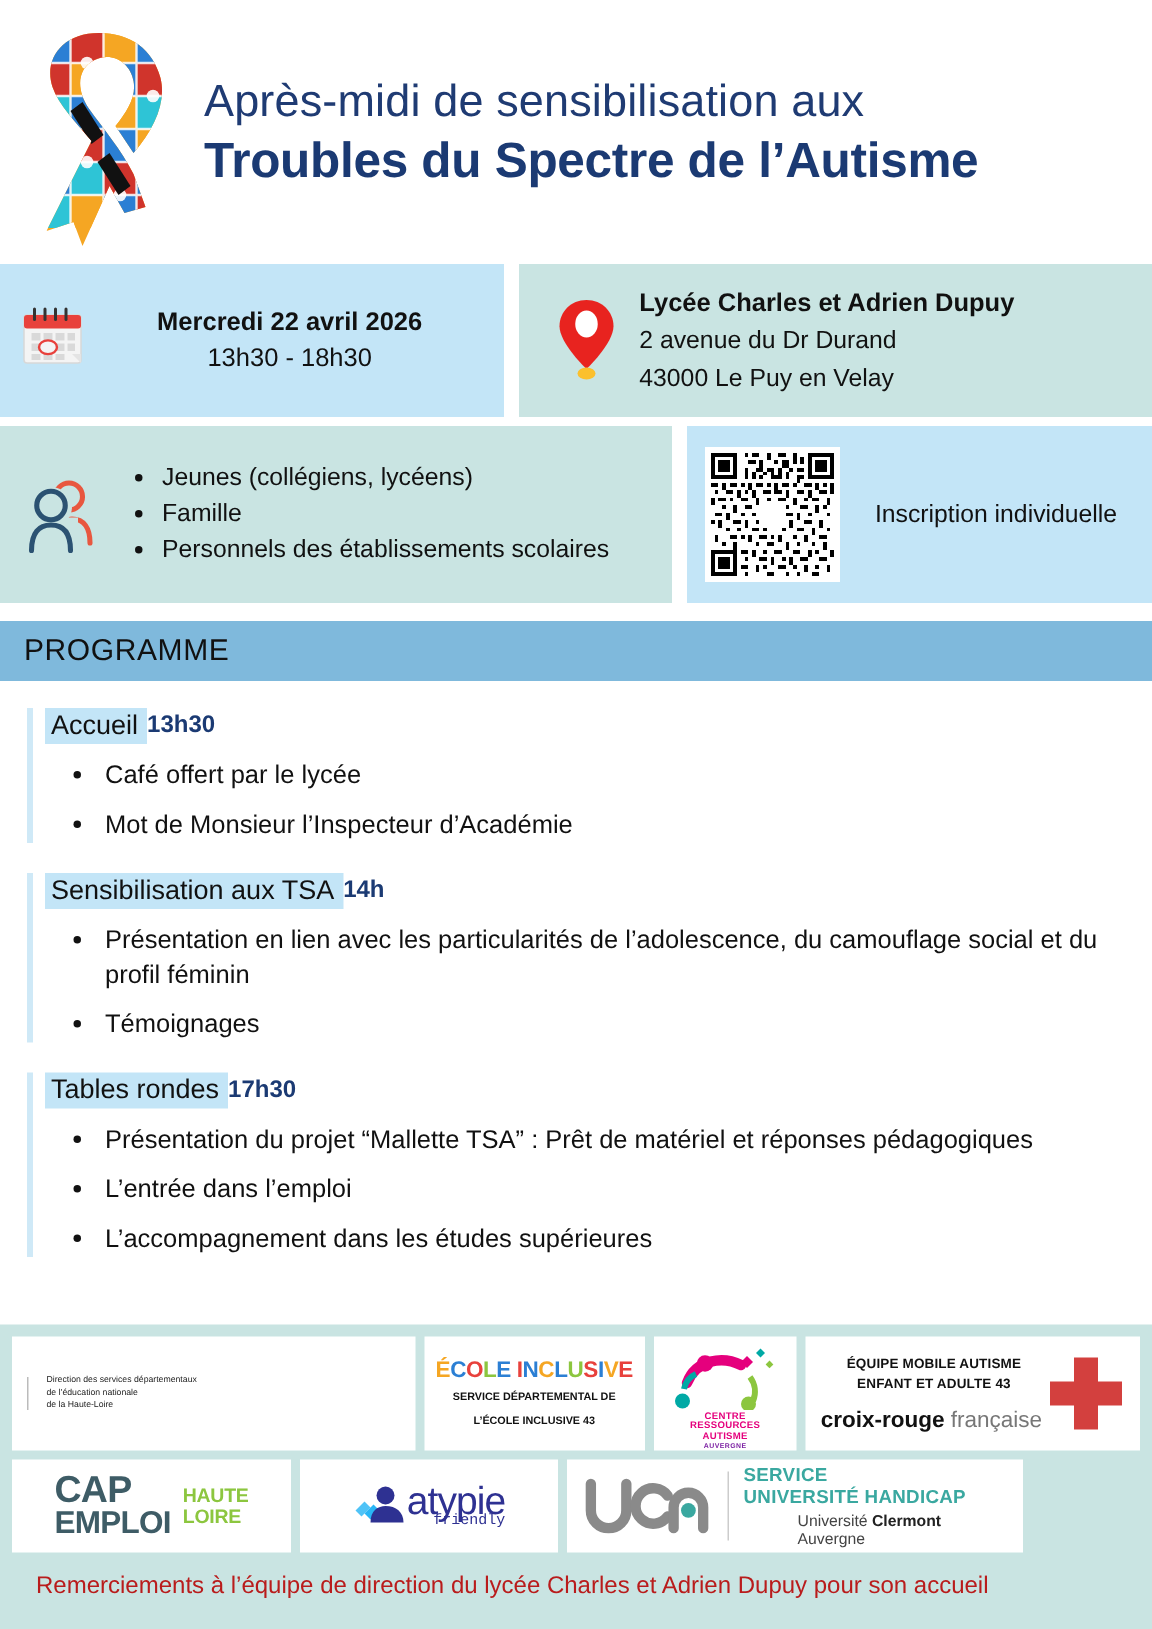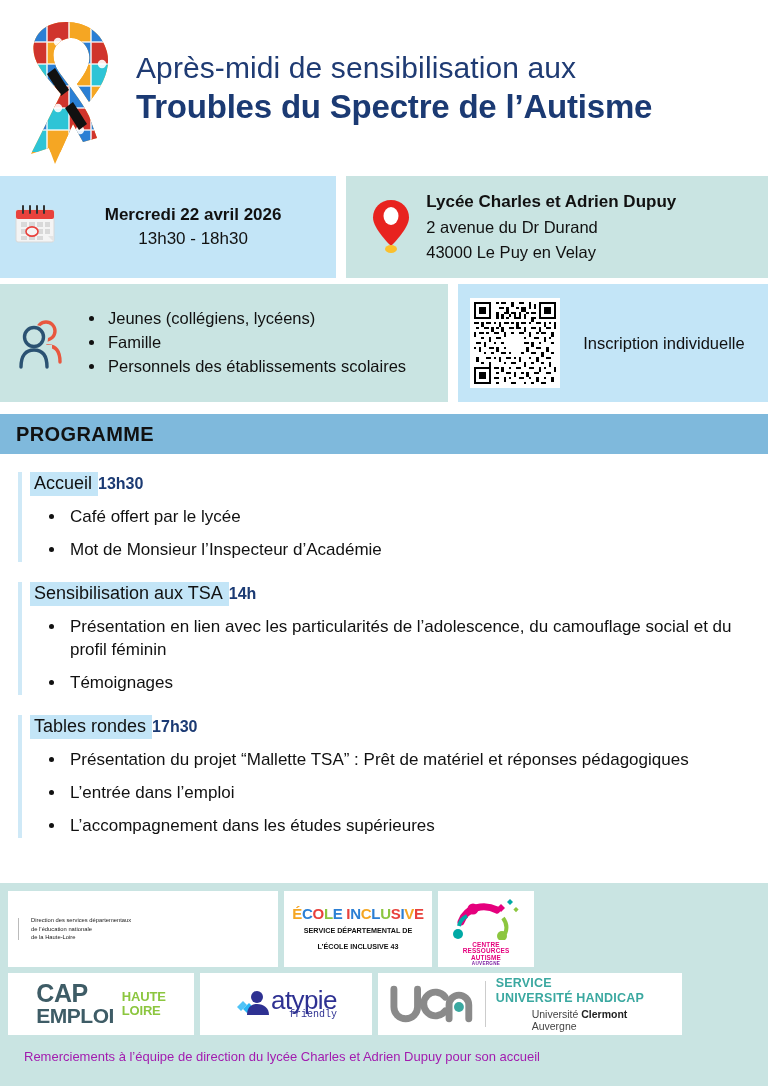--- a/index.html
+++ b/index.html
@@ -50,21 +50,21 @@
 
   .qr-box { width: 344px; height: 118px; padding-left: 12px; }
   .qr-img { width: 90px; height: 90px; flex: 0 0 90px; background:#fff; padding:4px; }
   .qr-label { flex: 1; text-align: center; font-size: 16.5px; color:#111; }
 
   
   .prog-bar {
     height: 40px; background: #7fb9dc; display:flex; align-items:center;
     padding-left: 16px; margin-top: 12px;
   }
-  .prog-bar-title { font-size: 20px; color:#111; letter-spacing: .4px; font-weight: bold; }
+  .prog-bar-title { font-size: 20px; color:#111; letter-spacing: .4px; }
 
   .prog-body { padding: 18px 14px 10px 18px; }
   .prog-section { margin-bottom: 20px; border-left: 4px solid #cfe9f7; padding-left: 0; }
   .prog-head { display:flex; align-items:center; margin-bottom: 4px; padding-left: 8px; }
   .prog-name { font-size: 18px; color:#111; background:#c3e5f7; padding: 1px 6px 2px 4px; }
   .prog-time { font-size: 16px; font-weight: 700; color:#1b3a73; }
   .prog-items { list-style: disc; padding-left: 44px; }
   .prog-items li { font-size: 17px; color:#111; line-height: 1.35; margin-top: 10px; padding-left: 4px; }
 
   
@@ -116,21 +116,21 @@
   .aty-word { font-size: 26px; color:#2e3192; letter-spacing:-.6px; line-height:.95; }
   .aty-sub { font-size: 10px; color:#2e3192; text-align:right; line-height:1; margin-top:-2px;font-family:Liberation Mono, monospace; }
 
   .uca-card { width: 304px; height: 62px; padding: 4px 10px; }
   .uca-div { width:1px; align-self:stretch; background:#ccc; margin: 4px 10px; }
   .uca-t1 { font-size: 12.5px; font-weight:700; color:#3aa8a0; letter-spacing:.2px; line-height:1.2; }
   .uca-t2 { font-size: 12.5px; font-weight:700; color:#3aa8a0; letter-spacing:.2px; line-height:1.2; }
   .uca-t3 { font-size: 10.5px; color:#444; margin-top:2px;margin-left:36px; }
   .uca-t3 b { font-weight:700; color:#222; }
 
-  .thanks { font-size: 13px; color:#a21caf; padding: 8px 0 0 16px; }
+  .thanks { font-size: 16px; color:#b91c1c; padding: 8px 0 0 16px; }
 </style>
 </head>
 <body>
 
 <div class="poster">
 
   <div class="header">
     <div class="ribbon-wrap">
       <svg viewBox="0 0 110 165" width="112" height="165">
         <defs>
@@ -516,20 +516,33 @@
           <circle cx="55" cy="44" r="5" fill="#8cc63f"></circle>
         </svg>
         <div class="cra-text">
           <div class="cra-t1">CENTRE</div>
           <div class="cra-t1">RESSOURCES</div>
           <div class="cra-t1">AUTISME</div>
           <div class="cra-t2">AUVERGNE</div>
         </div>
       </div>
 
+      <div class="logo-card crx-card">
+        <div class="crx-left">
+          <div class="crx-t1">ÉQUIPE MOBILE AUTISME</div>
+          <div class="crx-t1">ENFANT ET ADULTE 43</div>
+          <div class="crx-t2">
+            <b>croix-rouge</b>
+            <i>française</i>
+          </div>
+        </div>
+        <svg width="52" height="52" viewBox="0 0 52 52">
+          <path d="M18 2 h16 v16 h16 v16 h-16 v16 h-16 v-16 h-16 v-16 h16 z" fill="#d3403e"></path>
+        </svg>
+      </div>
 
     </div>
 
     <div class="logo-row">
 
       <div class="logo-card cap-card">
         <div class="cap-left">
           <div class="cap-w1">
             <span>CAP</span>
           </div>

